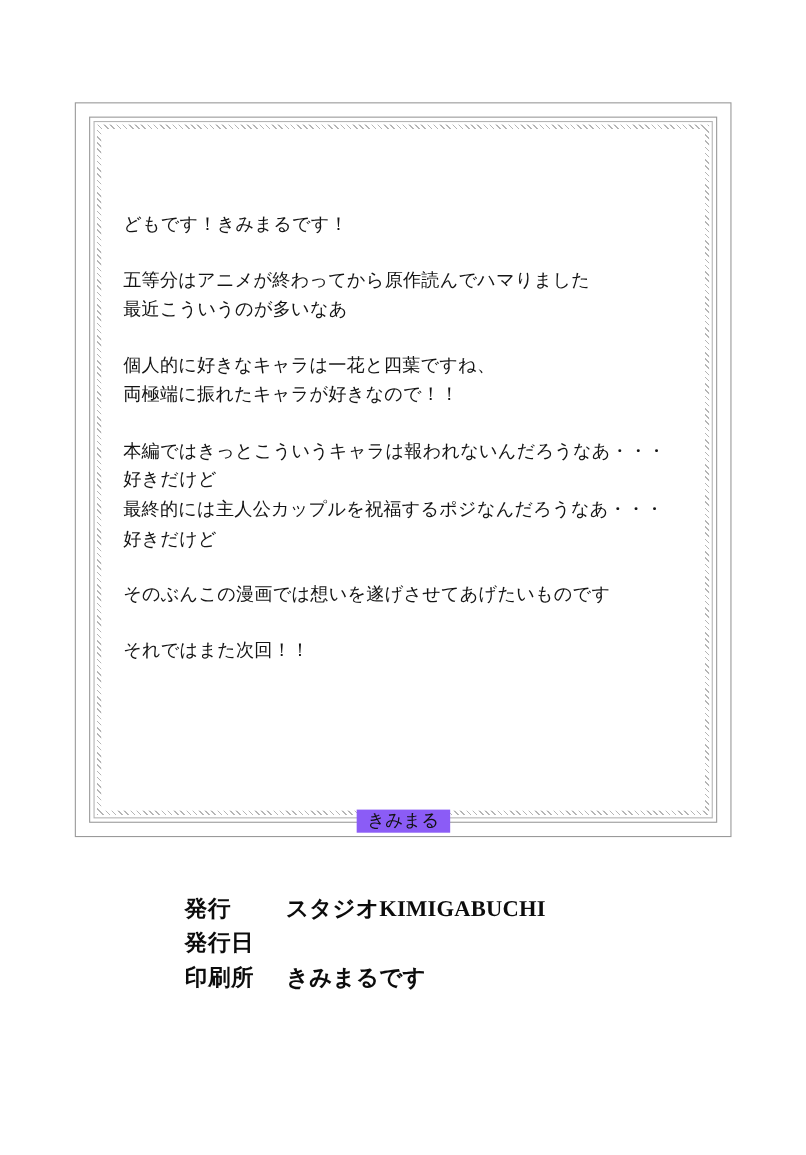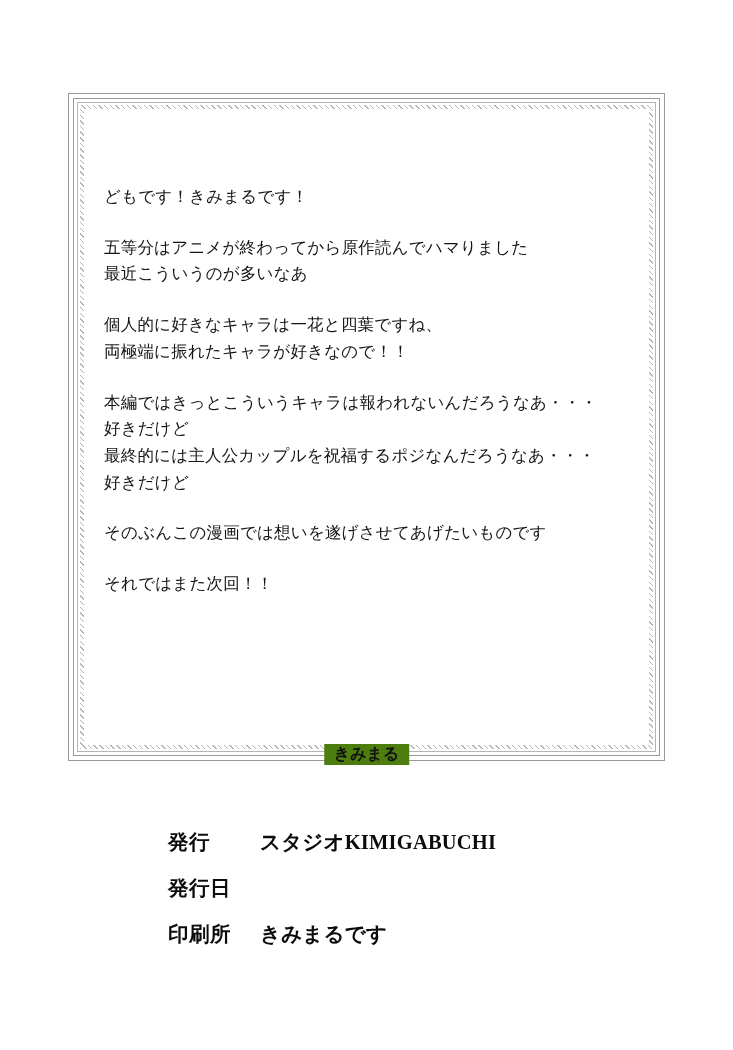--- a/index.html
+++ b/index.html
@@ -18,21 +18,21 @@
 
   
   .afterword-frame {
     position: absolute;
     left: 68px;
     top: 93px;
     width: 597px;
     height: 668px;
     box-sizing: border-box;
     border: 1px solid #9a9a9a;
-    padding: 4px;
+    padding: 12px;
   }
   .afterword-frame-inner {
     width: 100%;
     height: 100%;
     box-sizing: border-box;
     border: 1px solid #9a9a9a;
     padding: 3px;
     position: relative;
   }
   .afterword-frame-inner2 {
@@ -81,41 +81,39 @@
     letter-spacing: 0.2px;
     white-space: pre-line;
     color: #141414;
   }
   .para:last-child { margin-bottom: 8px; }
   .signature-wrap {
     position: absolute;
     left: 50%;
     transform: translateX(-50%);
     bottom: -14px;
-    background: #4d7c0f;
+    background: #8b5cf6;
     padding: 0 10px;
-    font-weight: bold;
   }
 
   
   .colophon {
     position: absolute;
     left: 168px;
     top: 812px;
     font-family: "Liberation Serif", serif;
     font-size: 20.5px;
     line-height: 1.52;
     color: #0c0c0c;
     font-weight: bold;
   }
   .colophon-row {
     display: flex;
     align-items: flex-end;
     white-space: nowrap;
-    margin-top: 15px;
   }
   .colophon-label {
     width: 92px;
     flex: 0 0 92px;
     letter-spacing: 0.5px;
   }
   .colophon-value {
     letter-spacing: 0.2px;
   }
 </style>

